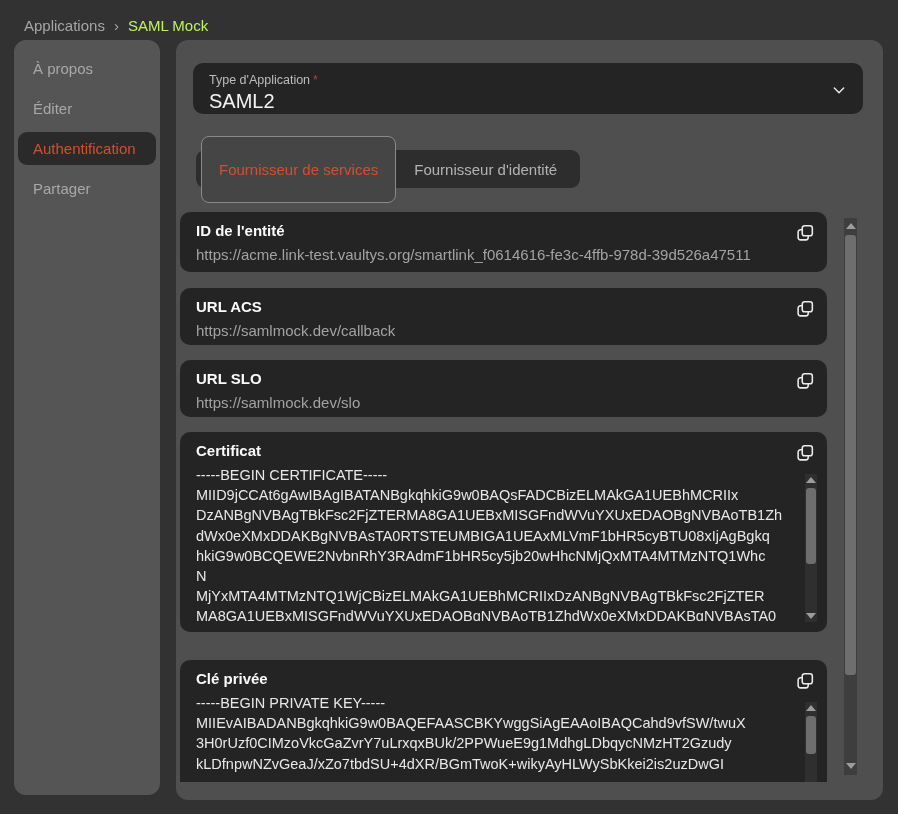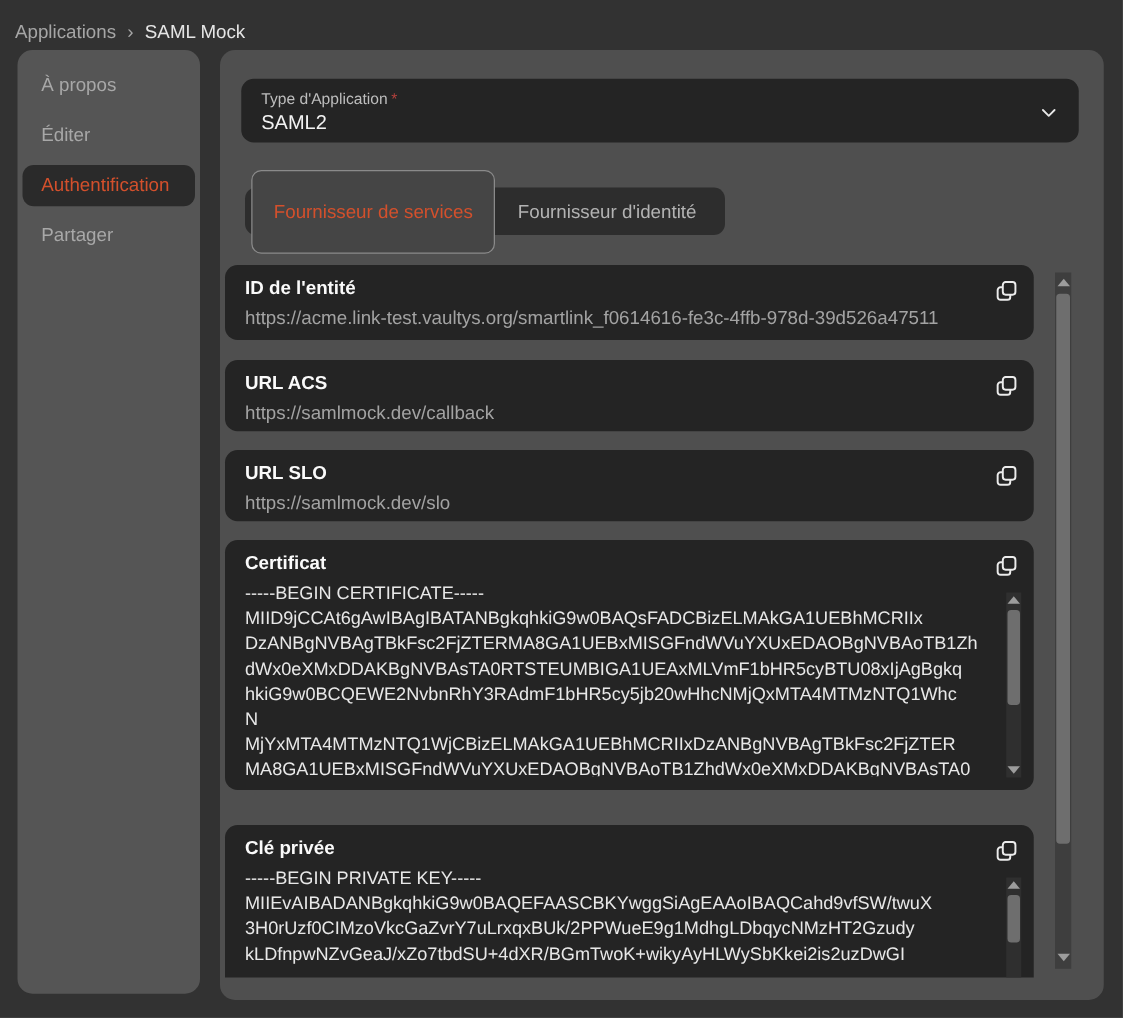--- a/index.html
+++ b/index.html
@@ -6,26 +6,26 @@
   html,body { width:898px; height:814px; }
   body {
     background:#323232;
     font-family:"Liberation Sans", sans-serif;
     position:relative;
     overflow:hidden;
     color:#e8e8e8;
   }
   
   .breadcrumb {
-    position:absolute; left:12px; top:17px;
+    position:absolute; left:24px; top:17px;
     font-size:15px; display:flex; gap:9px; 
   }
   .crumb-root { color:#a6a6a6; }
   .crumb-sep { color:#a6a6a6; font-size:15px; }
-  .crumb-current { color:#e5e5e5; }
+  .crumb-current { color:#bef264; }
   
   .sidebar {
     position:absolute; left:14px; top:40px; width:146px; height:755px;
     background:#555555; border-radius:12px; padding-top:8px;
   }
   .side-item {
     height:40px; display:flex; align-items:center;
     padding-left:19px; font-size:15px; color:#a8a8a8; cursor:pointer;text-align:right;
   }
   .side-item.active {
@@ -37,21 +37,21 @@
     position:absolute; left:176px; top:40px; width:707px; height:760px;
     background:#4f4f4f; border-radius:12px;
   }
   
   .select-card {
     position:absolute; left:17px; top:23px; width:670px; height:51px;
     background:#242424; border-radius:10px; padding:7px 16px; cursor:pointer;
   }
   .select-label { font-size:12.5px; color:#bdbdbd; }
   .required { color:#b5413c; margin-left:3px; font-size:12.5px; }
-  .select-value { font-size:16px; color:#f2f2f2; margin-top:2px; }
+  .select-value { font-size:20px; color:#f2f2f2; margin-top:2px; }
   .chevron { position:absolute; right:16px; top:19px; }
   
   .tabs {
     position:absolute; left:20px; top:110px; height:38px;
     background:#2d2d2d; border-radius:9px; display:inline-flex;
     align-items:center; padding:0 5px;
   }
   .tab {
     font-size:15px; padding:24px 17px; color:#b3b3b3; cursor:pointer;
     border:1px solid transparent; border-radius:8px; white-space:nowrap;

